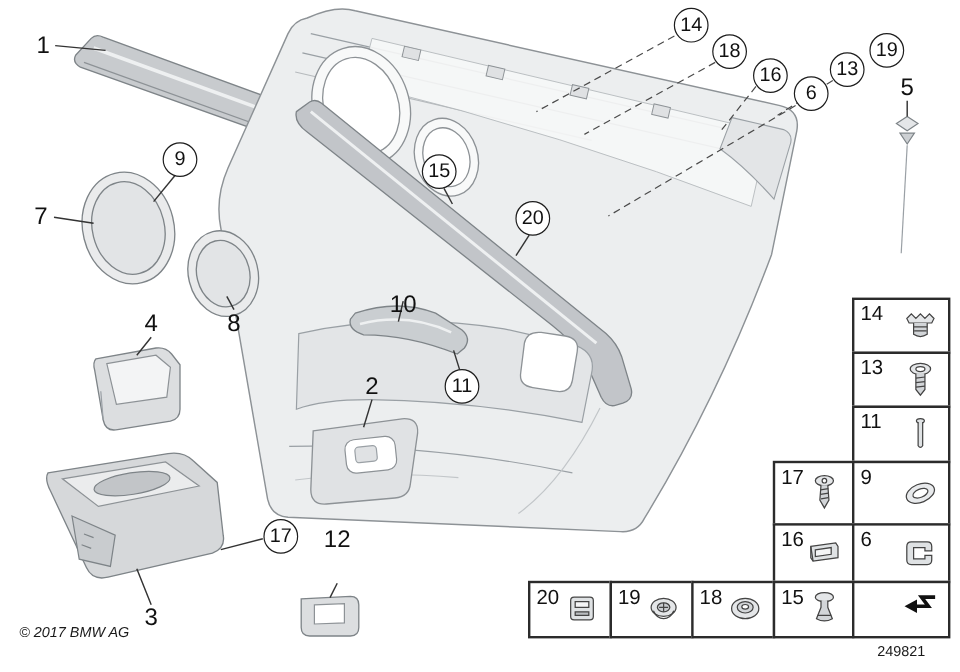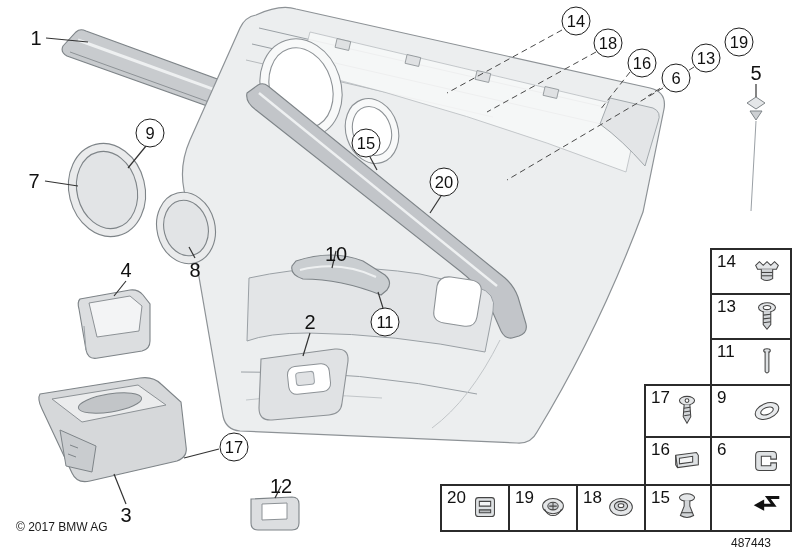--- a/index.html
+++ b/index.html
@@ -26,21 +26,21 @@
   .cell .num {
     position:absolute; top:2px; left:5px; font-size:17px; color:#111;
   }
   .cell .icon {
     position:absolute; right:5px; top:50%; transform:translateY(-50%);
     width:36px; height:36px; display:flex; align-items:center; justify-content:center;
   }
   .cell .icon svg { width:34px; height:34px; }
   .cell .icon.wide svg { width:44px; height:34px; }
   .copyright {
-    position:absolute; left:16px; top:520px; font-size:12px; color:#1a1a1a;
+    position:absolute; left:16px; top:520px; font-size:12px; color:#1a1a1a;font-style:italic;
   }
   .doc-number {
     position:absolute; left:710px; top:536px; width:82px; text-align:center;
     font-size:12px; color:#1a1a1a;
   }
 </style>
 </head>
 <body>
 
 <div class="canvas" id="stage">
@@ -158,33 +158,33 @@
       <line x1="370" y1="157" x2="377" y2="170"></line>
       <line x1="441" y1="196" x2="430" y2="213"></line>
       <line x1="219" y1="449" x2="184" y2="458"></line>
       <line x1="281" y1="486" x2="275" y2="498"></line>
       <line x1="126" y1="504" x2="114" y2="474"></line>
       <line x1="756" y1="84" x2="756" y2="97"></line>
     </g>
   </svg>
 
   <div class="copyright">© 2017 BMW AG</div>
-  <div class="doc-number">487443</div>
+  <div class="doc-number">249821</div>
 <div class="callout" style="left: 36px; top: 38px;">1</div>
     <div class="callout" style="left: 310px; top: 322px;">2</div>
     <div class="callout" style="left: 126px; top: 515px;">3</div>
     <div class="callout" style="left: 126px; top: 270px;">4</div>
     <div class="callout" style="left: 756px; top: 73px;">5</div>
     <div class="callout circled" style="left: 676px; top: 78px;">6</div>
     <div class="callout" style="left: 34px; top: 181px;">7</div>
     <div class="callout" style="left: 195px; top: 270px;">8</div>
     <div class="callout circled" style="left: 150px; top: 133px;">9</div>
     <div class="callout" style="left: 336px; top: 254px;">10</div>
     <div class="callout circled" style="left: 385px; top: 322px;">11</div>
-    <div class="callout" style="left: 281px; top: 486px;">12</div>
+    <div class="callout" style="left: 281px; top: 450px;">12</div>
     <div class="callout circled" style="left: 706px; top: 58px;">13</div>
     <div class="callout circled" style="left: 576px; top: 21px;">14</div>
     <div class="callout circled" style="left: 366px; top: 143px;">15</div>
     <div class="callout circled" style="left: 642px; top: 63px;">16</div>
     <div class="callout circled" style="left: 234px; top: 447px;">17</div>
     <div class="callout circled" style="left: 608px; top: 43px;">18</div>
     <div class="callout circled" style="left: 739px; top: 42px;">19</div>
     <div class="callout circled" style="left: 444px; top: 182px;">20</div>
     <div class="cell" style="left: 710px; top: 248px; width: 82px; height: 47px;">
       <span class="num">14</span>

